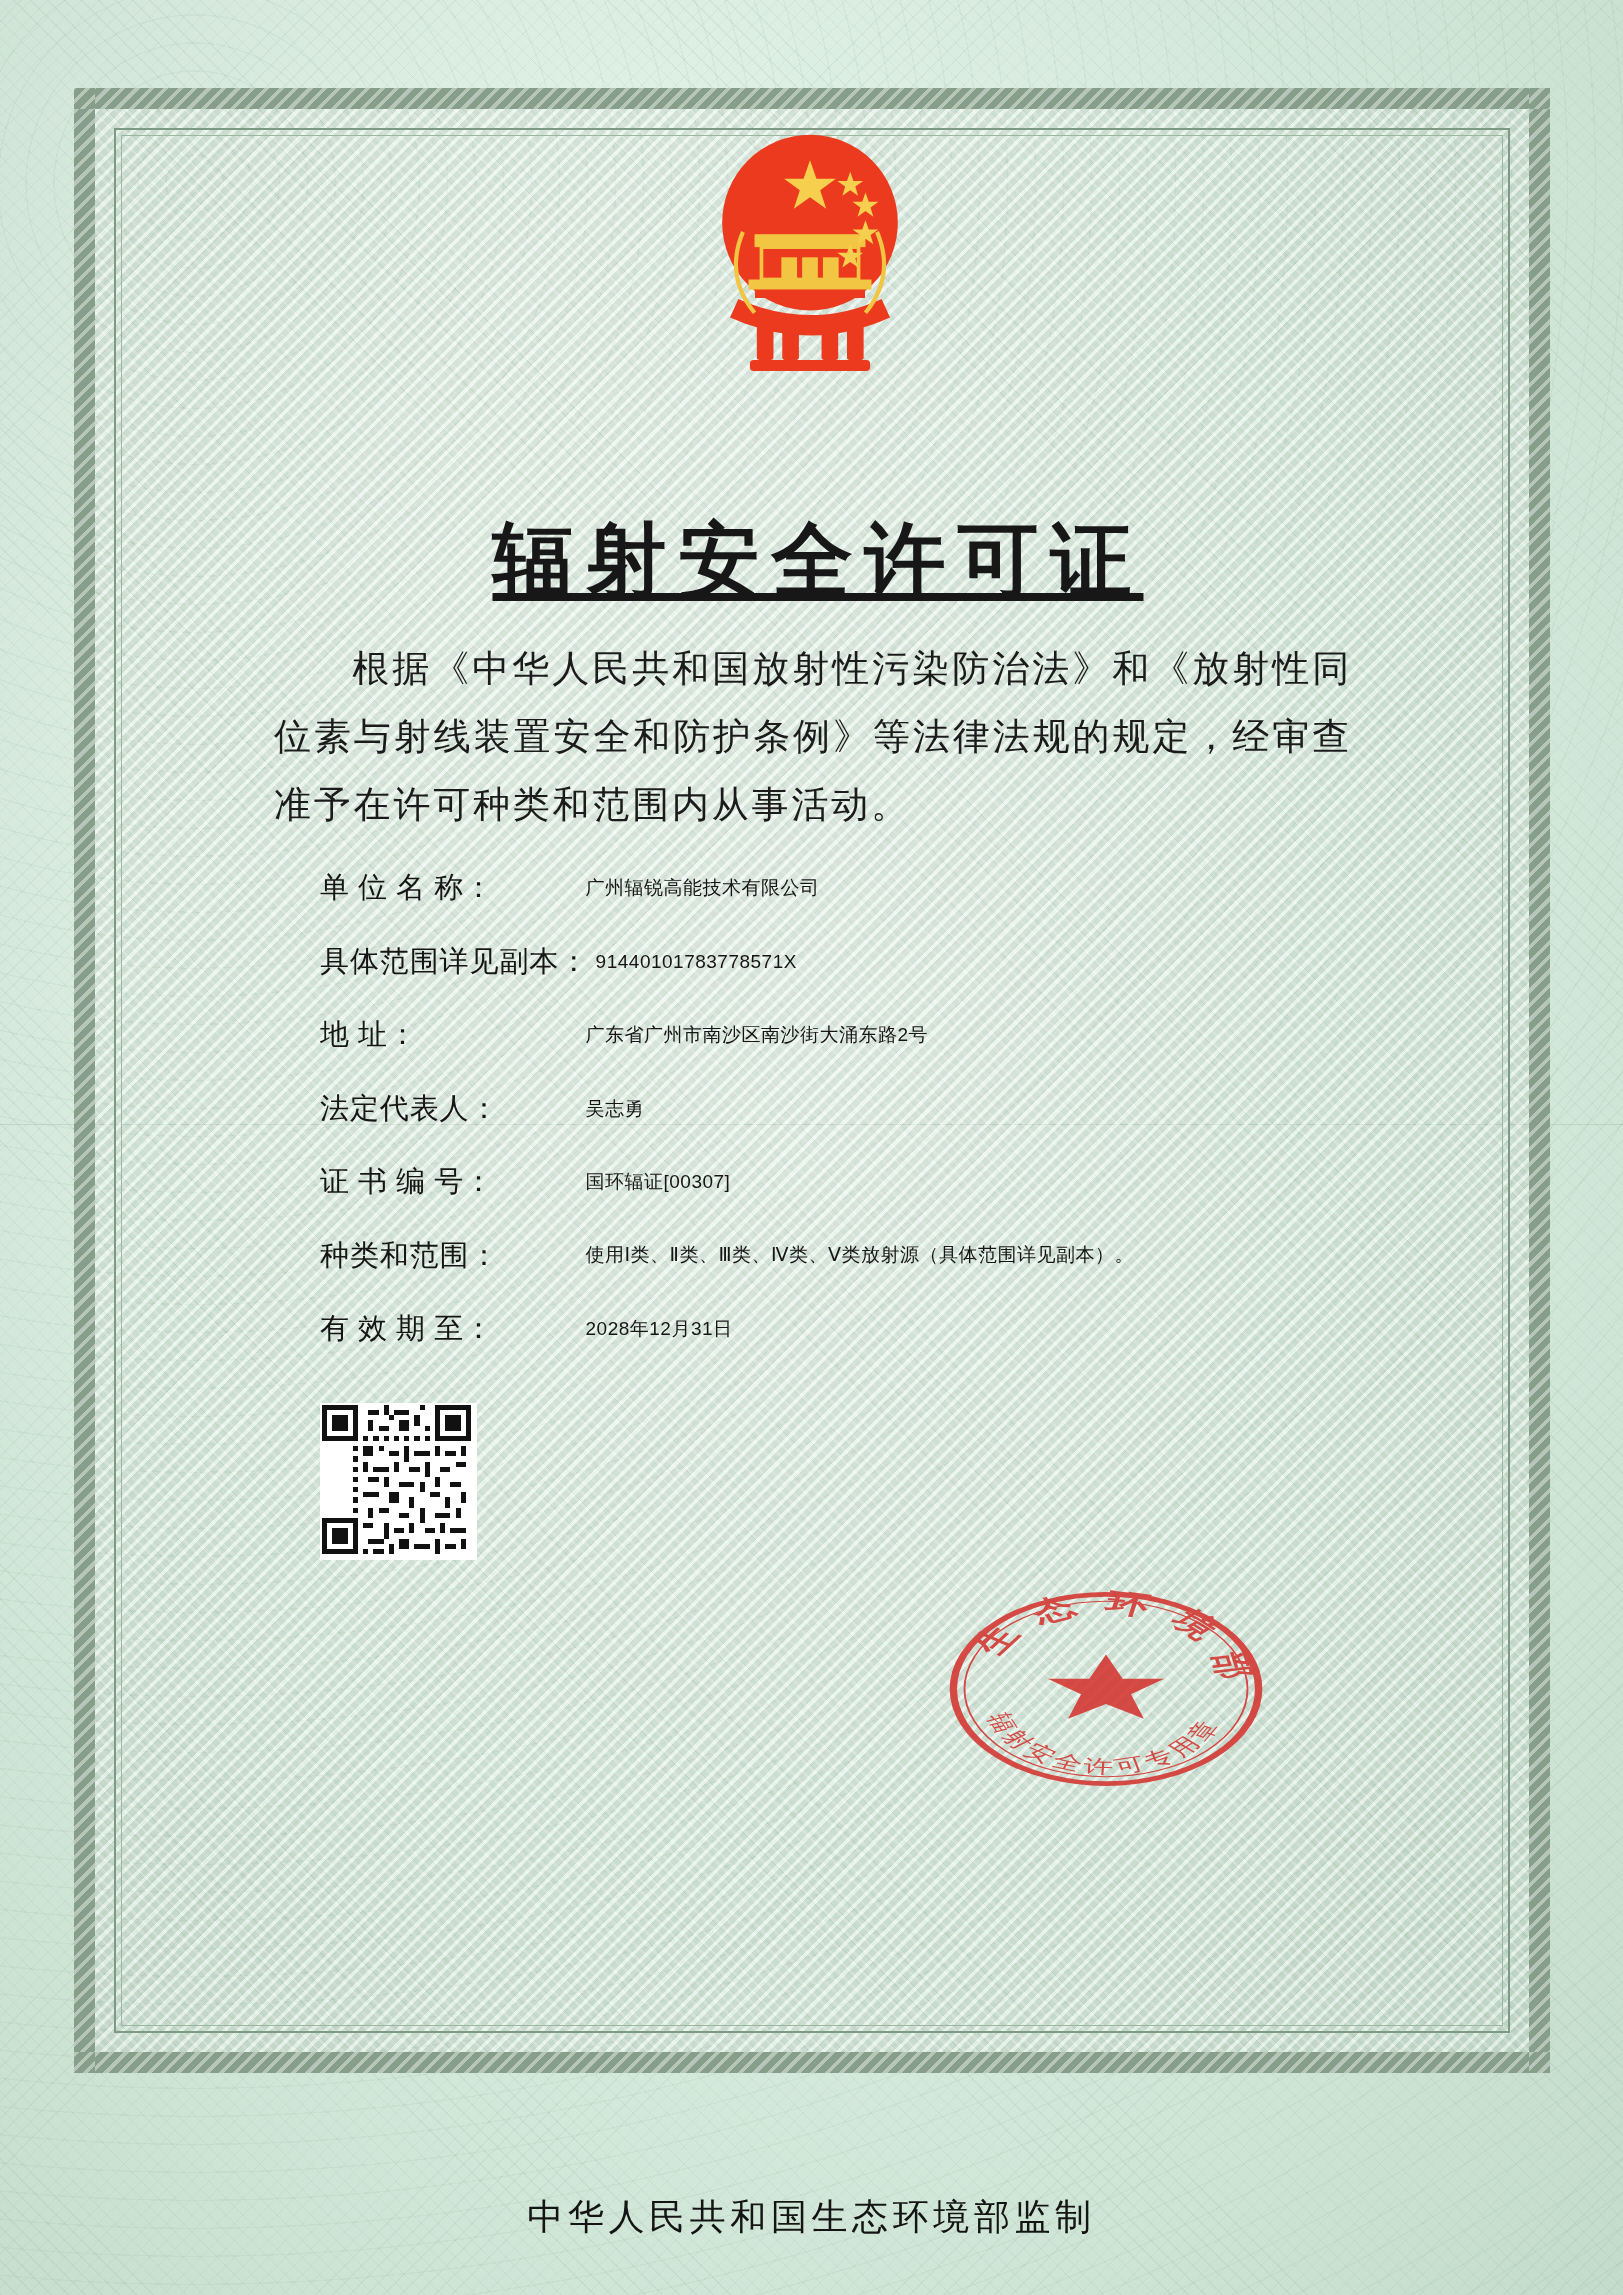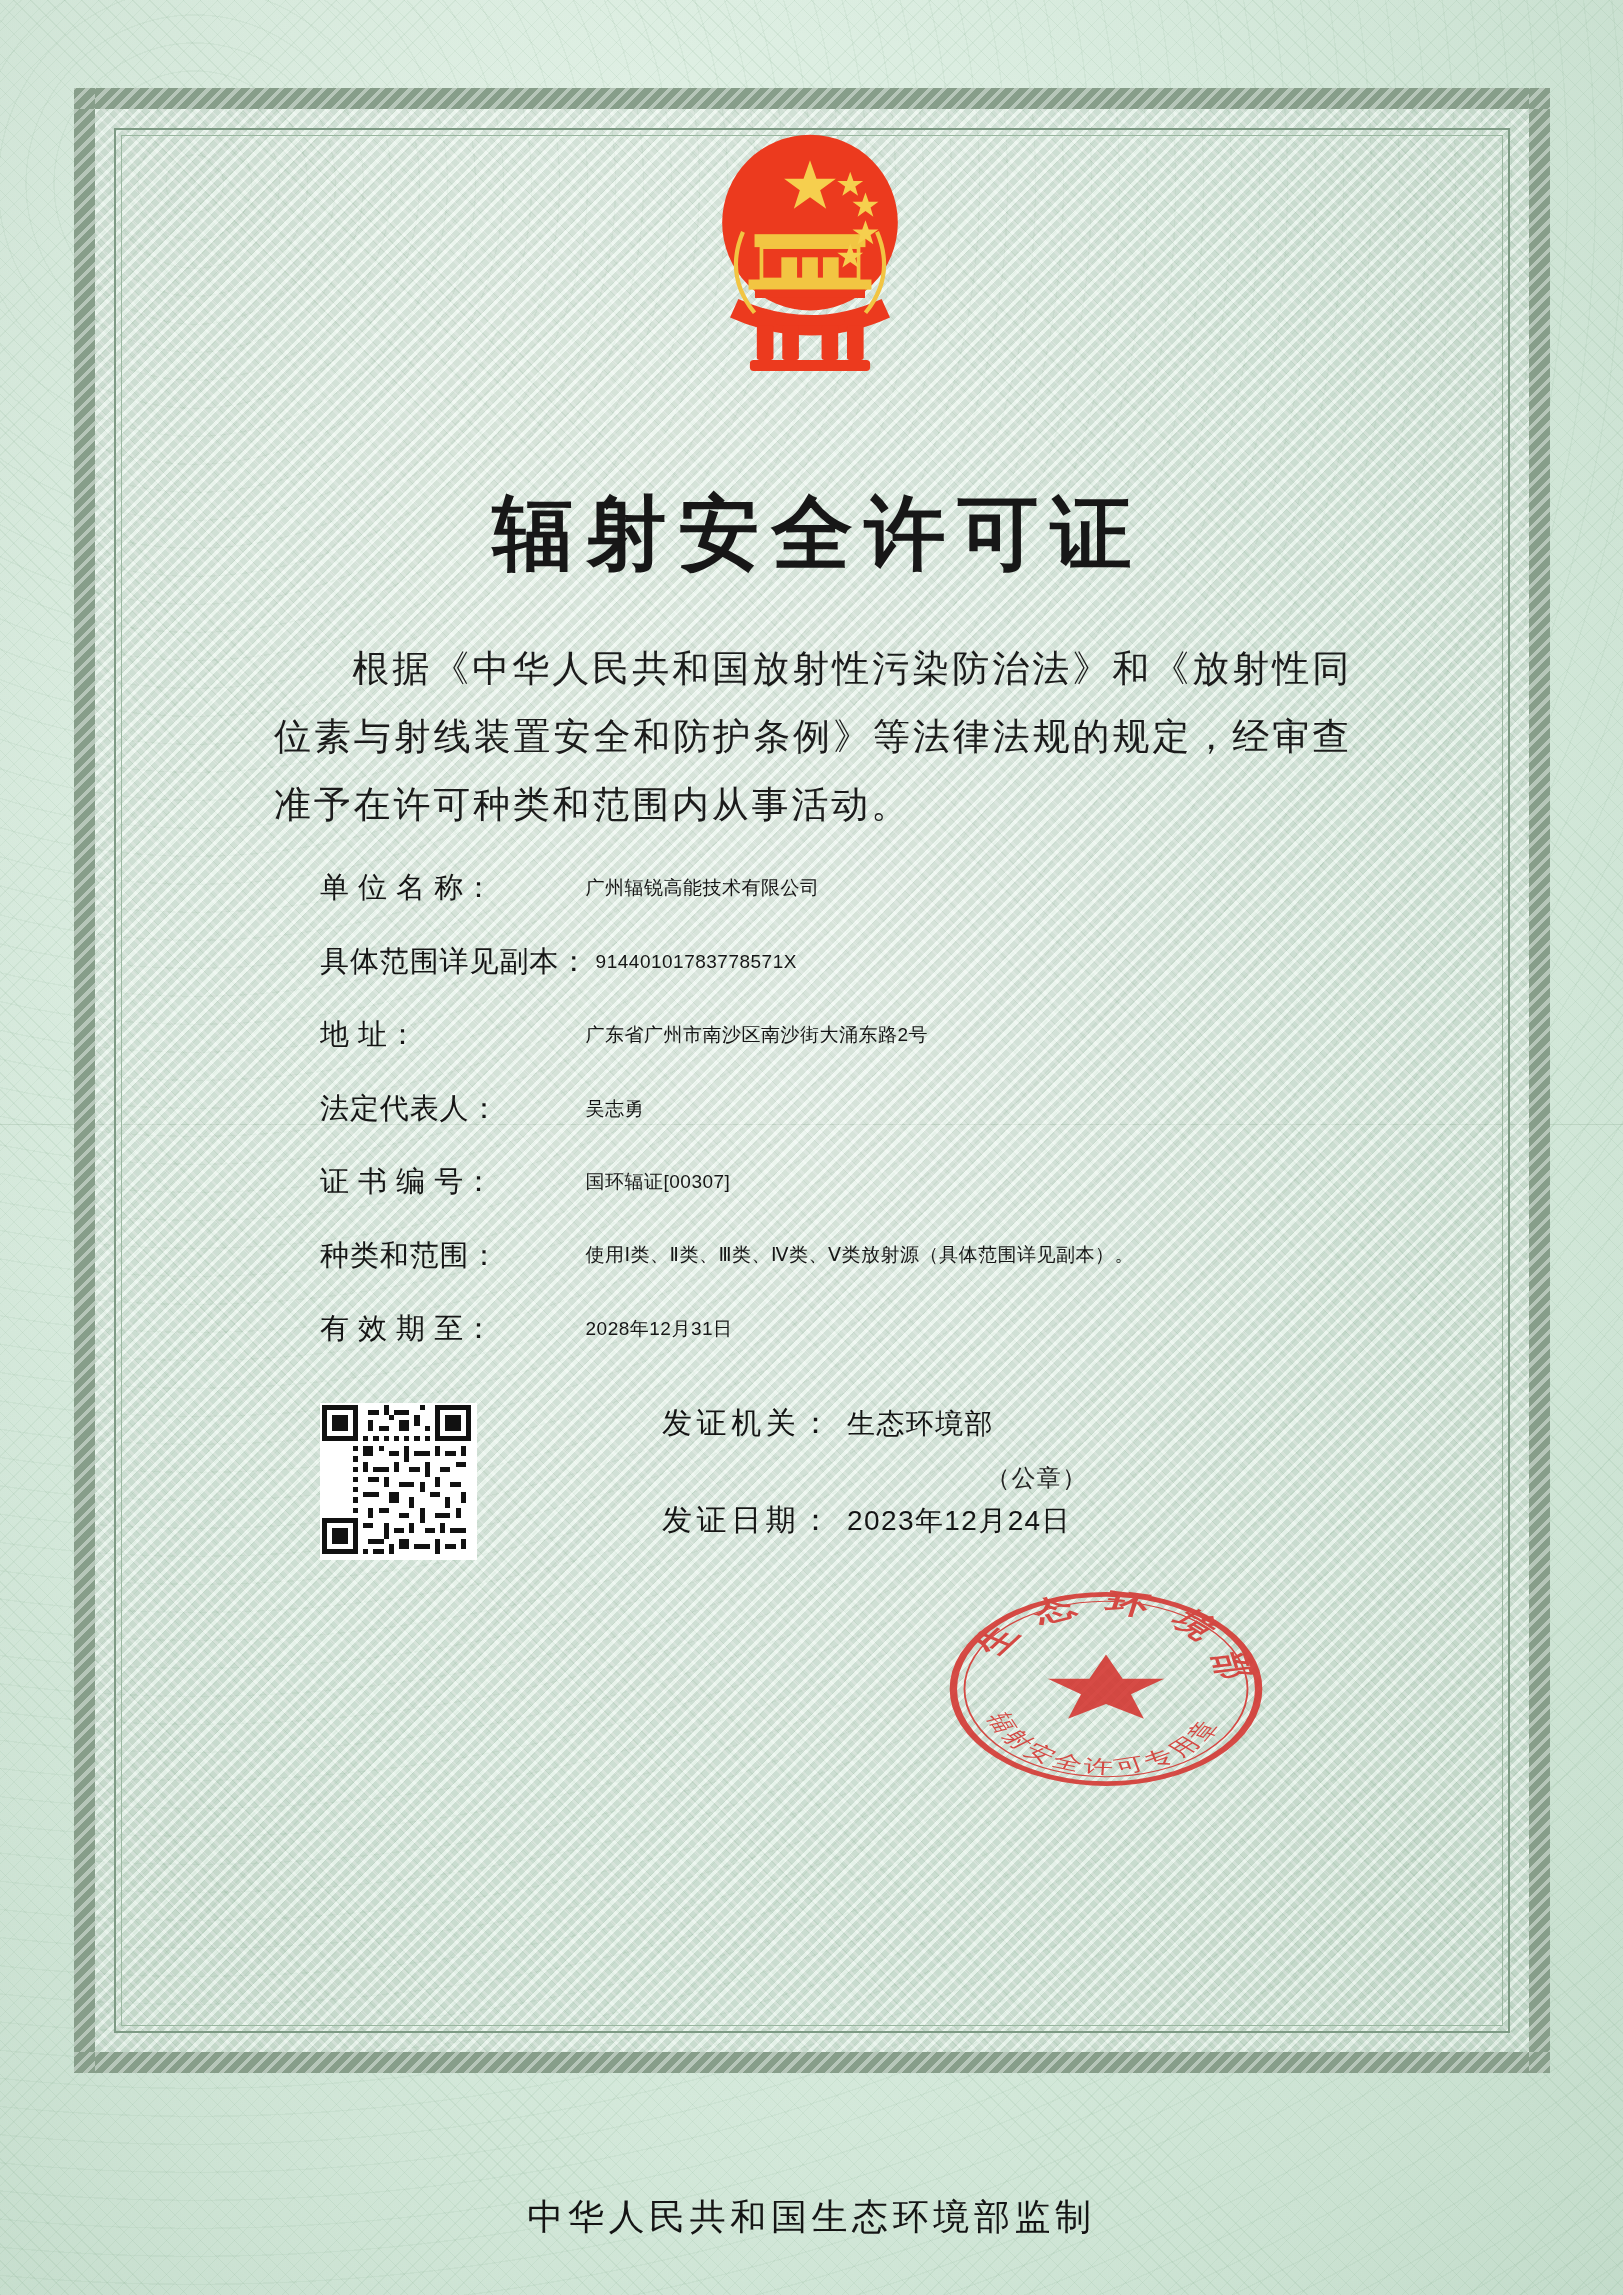--- a/index.html
+++ b/index.html
@@ -89,29 +89,30 @@
   .content {
     position: absolute;
     left: 121px;
     top: 135px;
     width: 1382px;
     height: 1891px;
   }
 
   .title {
     position: absolute;
-    top: 345px;
+    top: 372px;
     width: 100%;
     text-align: center;
     font-size: 81px;
     letter-spacing: 12px;
     color: #171717;
     font-weight: 700;
     font-family: "Liberation Serif", "DejaVu Serif", serif;
     text-indent: 12px;
+    text-decoration: underline;
   }
 
   .preamble {
     position: absolute;
     top: 500px;
     left: 153px;
     width: 1078px;
     font-size: 37px;
     line-height: 68px;
     color: #1b1b1b;
@@ -420,31 +421,20 @@
             <rect x="18" y="27" width="3" height="1"></rect>
           <rect x="22" y="26" width="1" height="3"></rect>
             <rect x="24" y="27" width="2" height="1"></rect>
           <rect x="27" y="26" width="1" height="2"></rect>
           <rect x="8" y="28" width="1" height="1"></rect>
             <rect x="10" y="28" width="2" height="1"></rect>
         </g>
       </svg>
     </div>
 
-    <div class="issuer-block">
-      <div class="issuer-line">
-        <div class="issuer-label">发证机关：</div>
-        <div class="issuer-value">生态环境部</div>
-      </div>
-      <div class="issuer-line">
-        <div class="issuer-label">发证日期：</div>
-        <div class="issuer-value">2023年12月24日</div>
-      </div>
-      <div class="seal-note">（公章）</div>
-    </div>
   </div>
 
   <div class="seal">
     <svg viewBox="0 0 800 480" width="370" height="222" aria-hidden="true">
       <g transform="translate(400,240) scale(1.0,0.62)" opacity="0.88">
         <circle cx="0" cy="0" r="330" fill="none" stroke="#d4342f" stroke-width="16"></circle>
         <circle cx="0" cy="0" r="306" fill="none" stroke="#d4342f" stroke-width="4"></circle>
         <polygon points="0,-120 36,-36 126,-36 54,18 82,104 0,52 -82,104 -54,18 -126,-36 -36,-36" fill="#d4342f"></polygon>
         <path id="arcTop" d="M -250 -20 A 250 250 0 0 1 250 -20" fill="none"></path>
         <text fill="#d4342f" font-size="92" font-family="'Liberation Serif', serif" font-weight="700" letter-spacing="16">

